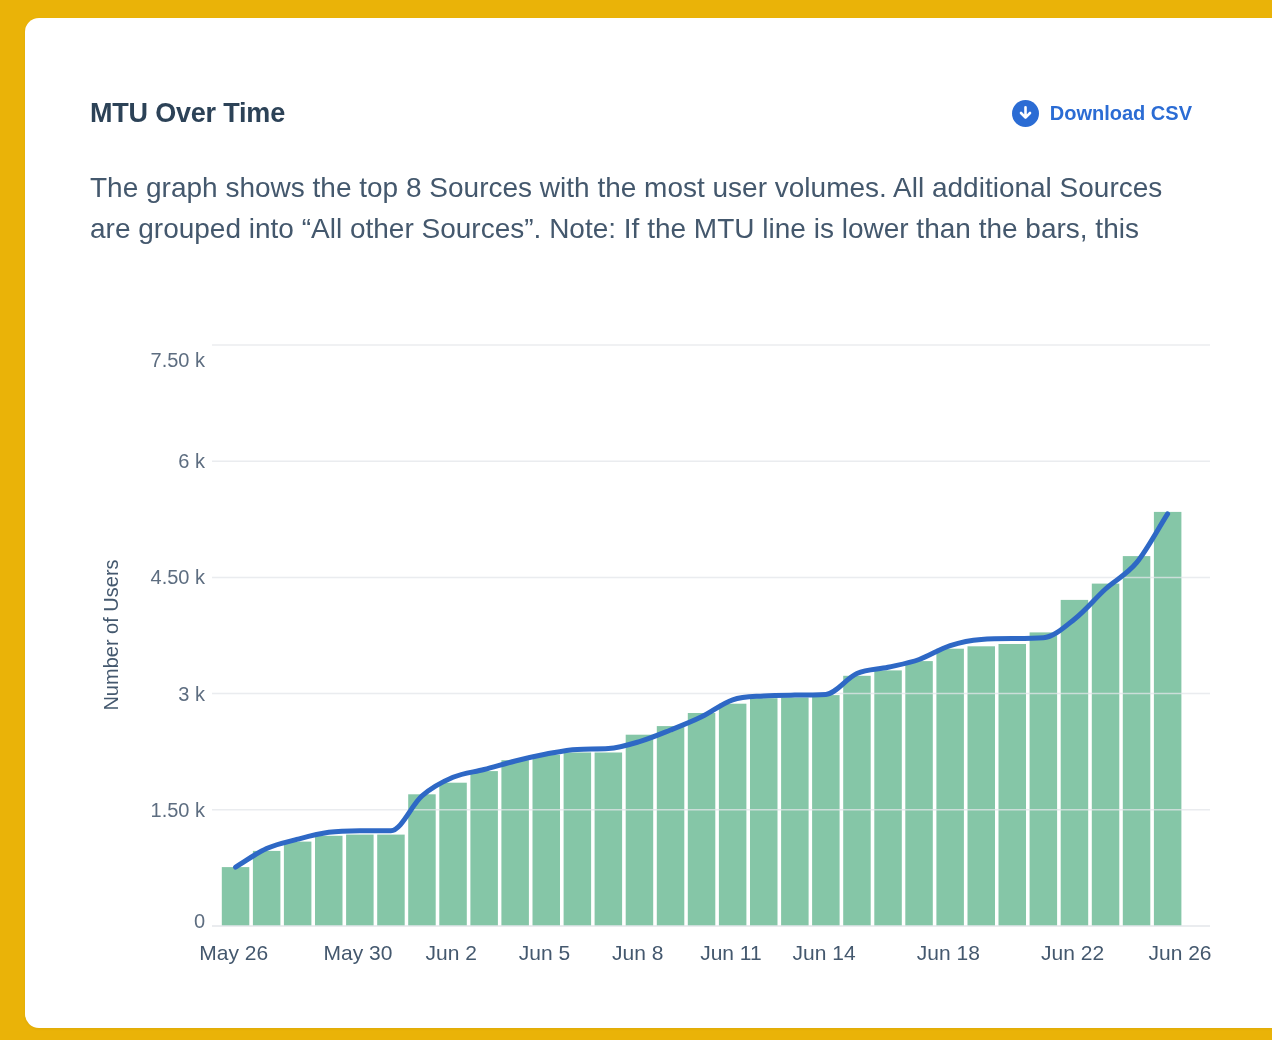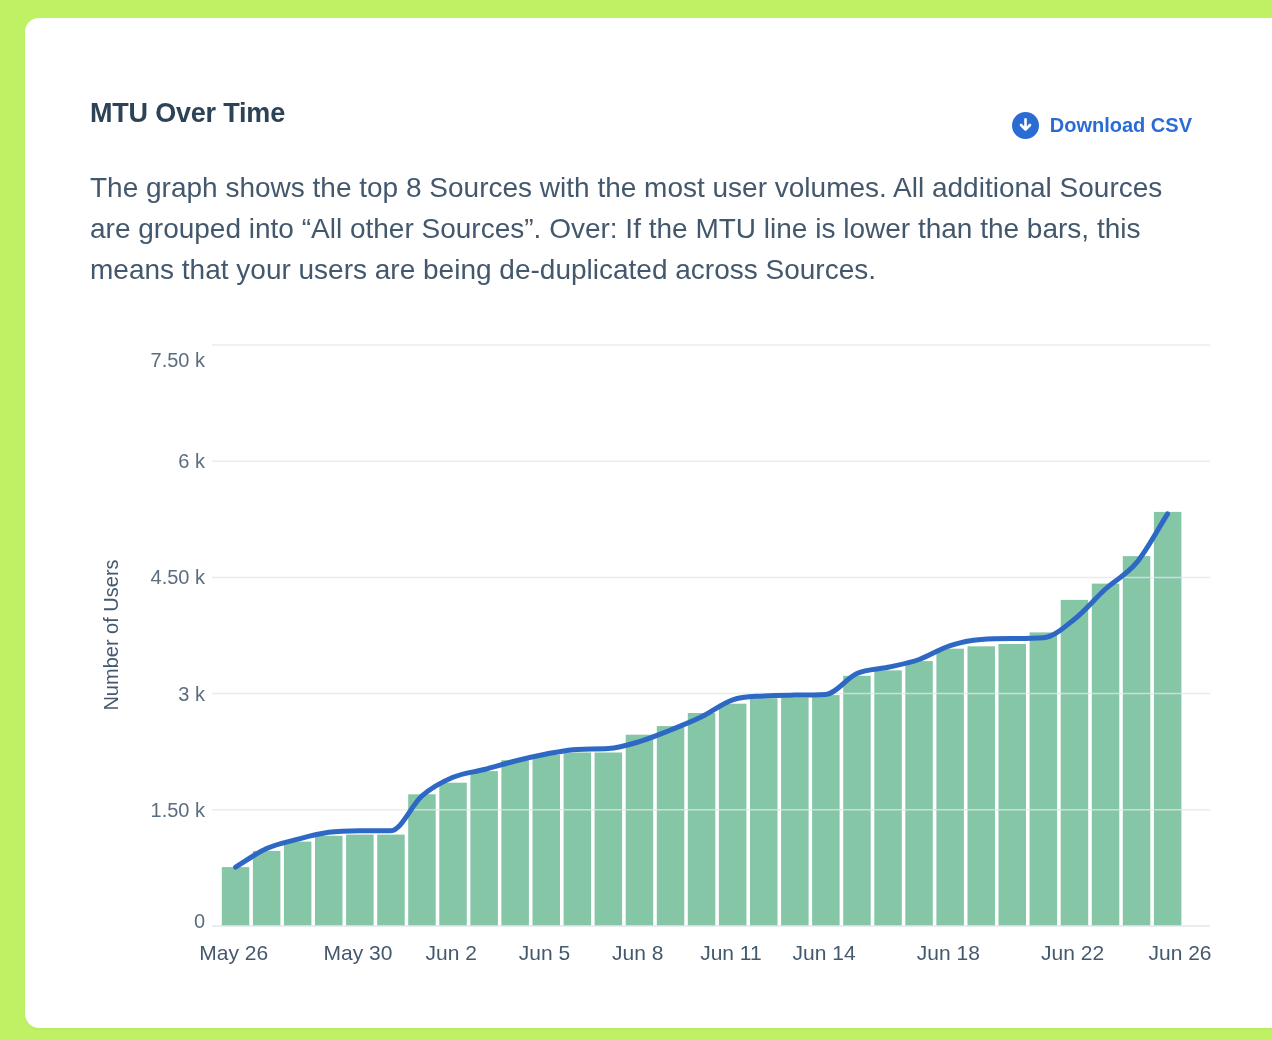--- a/index.html
+++ b/index.html
@@ -1,24 +1,24 @@
 <!DOCTYPE html>
 <html><head>
 <meta charset="utf-8">
 <style>
   html,body{margin:0;padding:0;background:#f4f5f7;}
   *{box-sizing:border-box;}
-  .page{position:relative;width:1272px;height:1040px;background:#bef264;overflow:hidden;
+  .page{position:relative;width:1272px;height:1040px;background:#eab308;overflow:hidden;
         font-family:"Liberation Sans","DejaVu Sans",sans-serif;}
   .card{position:absolute;left:25px;top:18px;width:1247px;height:1010px;background:#ffffff;
         border-radius:14px 0 0 14px;box-shadow:0 1px 3px rgba(16,24,40,0.05);}
   .card-title{position:absolute;left:65px;top:80px;margin:0;font-size:27px;font-weight:700;
         letter-spacing:-0.2px;color:#2c4257;}
   .download-btn{position:absolute;right:80px;top:82px;display:flex;align-items:center;gap:11px;
-        cursor:pointer;color:#2b6cd4;font-size:20px;font-weight:600;margin-top:12px;}
+        cursor:pointer;color:#2b6cd4;font-size:20px;font-weight:600;}
   .dl-icon{width:27px;height:27px;display:inline-block;}
   .desc{position:absolute;left:65px;top:149px;width:1125px;font-size:28px;line-height:41px;
         color:#44586d;font-weight:400;}
   .chart-svg{position:absolute;left:0;top:0;width:1272px;height:1040px;pointer-events:none;}
 </style>
 </head>
 <body>
 
 <div class="page">
   <div class="card">
@@ -29,22 +29,21 @@
         <svg viewBox="0 0 27 27" width="27" height="27">
           <circle cx="13.5" cy="13.5" r="13.5" fill="#2b6cd4"></circle>
           <path d="M13.5 7.2 v10.2 M9 13 L13.5 17.6 L18 13" fill="none" stroke="#ffffff" stroke-width="2.6" stroke-linecap="round" stroke-linejoin="round"></path>
         </svg>
       </span>
       <span>Download CSV</span>
     </div>
 
     <div class="desc">
       <div>The graph shows the top 8 Sources with the most user volumes. All additional Sources</div>
-      <div>are grouped into “All other Sources”. Over: If the MTU line is lower than the bars, this</div>
-      <div>means that your users are being de-duplicated across Sources.</div>
+      <div>are grouped into “All other Sources”. Note: If the MTU line is lower than the bars, this</div>
     </div>
   </div>
 
   <svg id="chart" class="chart-svg" viewBox="0 0 1272 1040">
       <rect x="221.8" y="867.1" width="27.5" height="58.9" fill="#85c6a7"></rect>
       <rect x="252.9" y="850.9" width="27.5" height="75.1" fill="#85c6a7"></rect>
       <rect x="283.9" y="841.6" width="27.5" height="84.4" fill="#85c6a7"></rect>
       <rect x="315.0" y="835.8" width="27.5" height="90.2" fill="#85c6a7"></rect>
       <rect x="346.1" y="834.6" width="27.5" height="91.4" fill="#85c6a7"></rect>
       <rect x="377.2" y="834.6" width="27.5" height="91.4" fill="#85c6a7"></rect>

